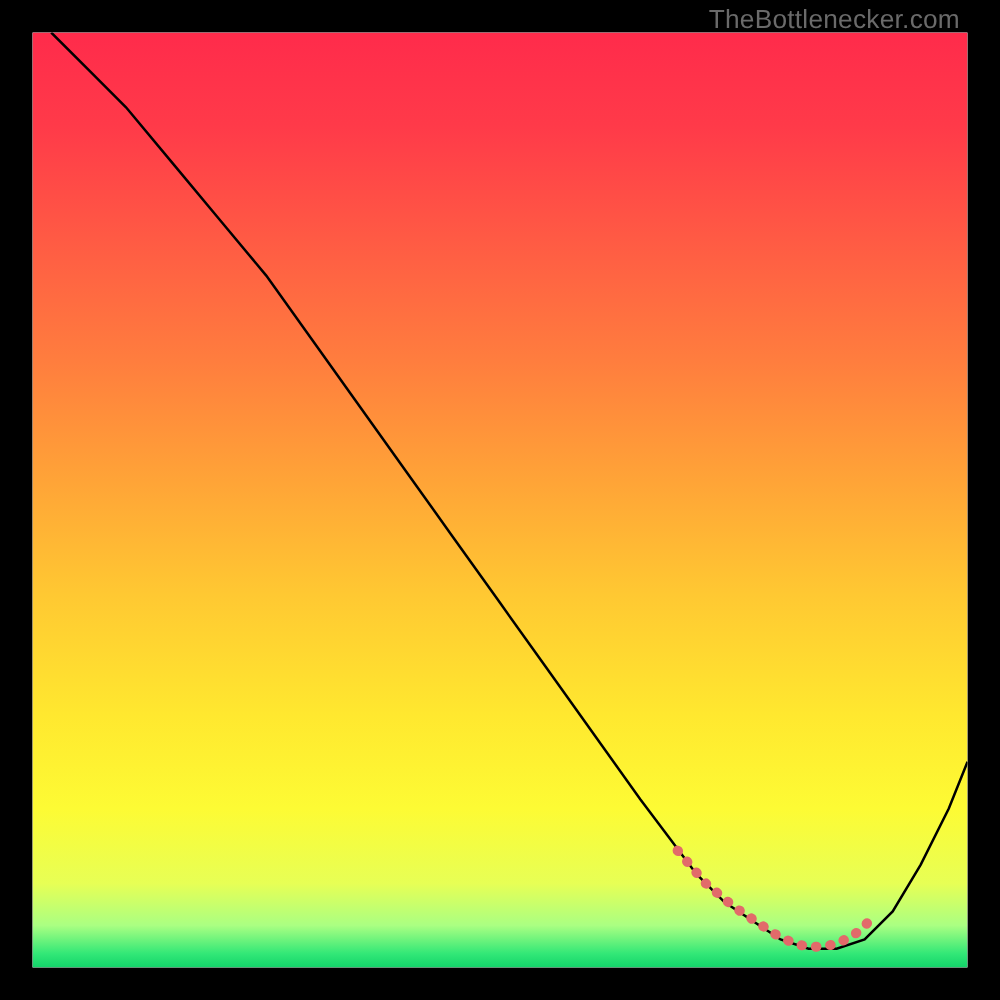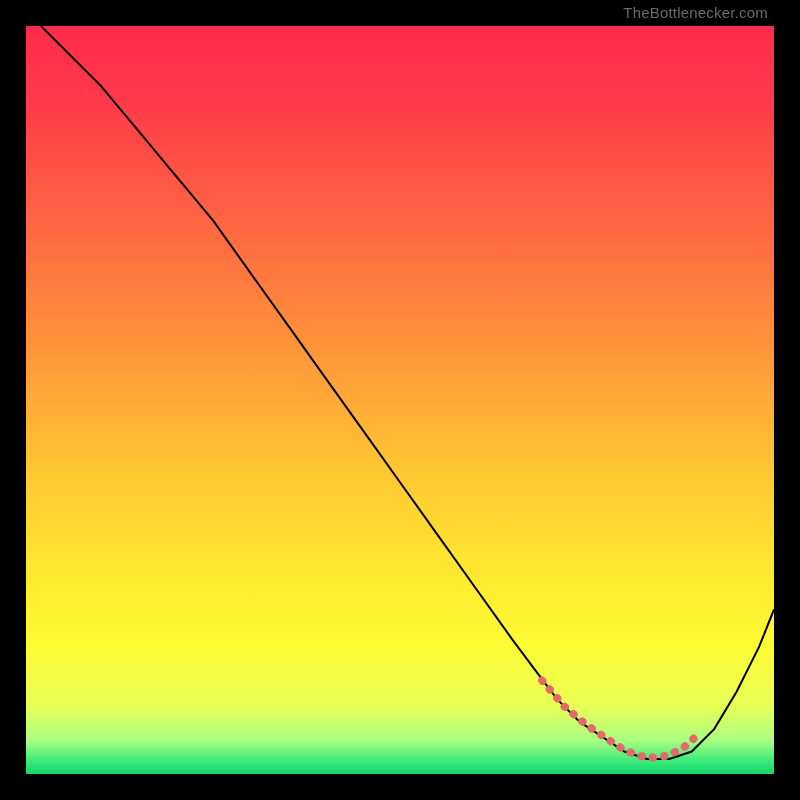--- a/index.html
+++ b/index.html
@@ -37,21 +37,21 @@
     left: 0;
     top: 0;
     width: 100%;
     height: 100%;
   }
   .watermark {
     position: absolute;
     top: 4px;
     right: 32px;
     color: #6a6a6a;
-    font-size: 15px;
+    font-size: 21px;
     letter-spacing: 0.2px;
     font-weight: 400;
   }
 </style>
 </head>
 <body>
 
 <div class="stage">
 
   <div class="plot-box">

